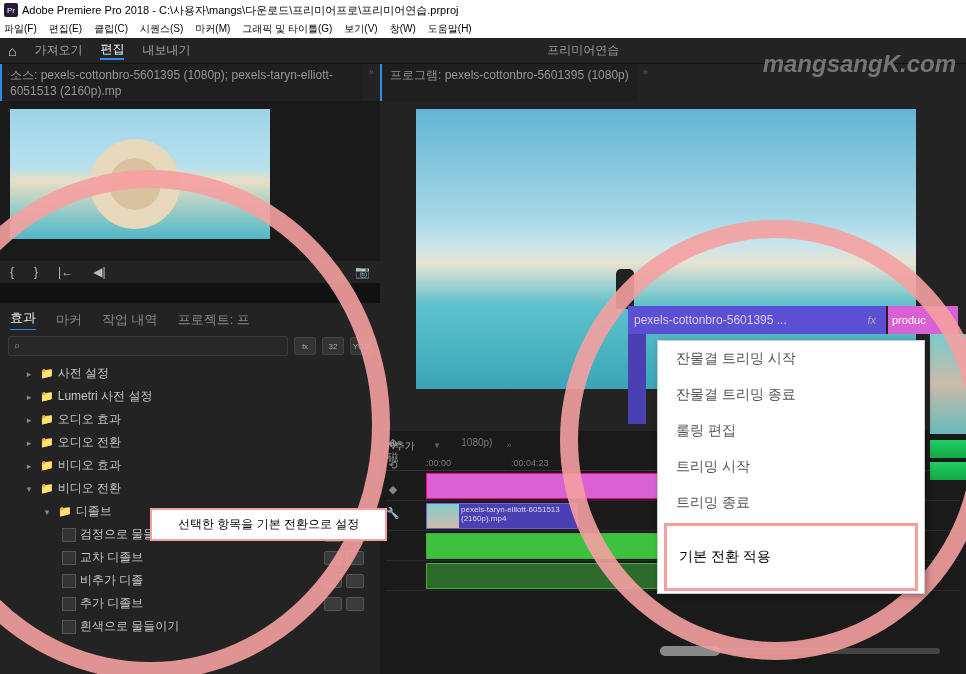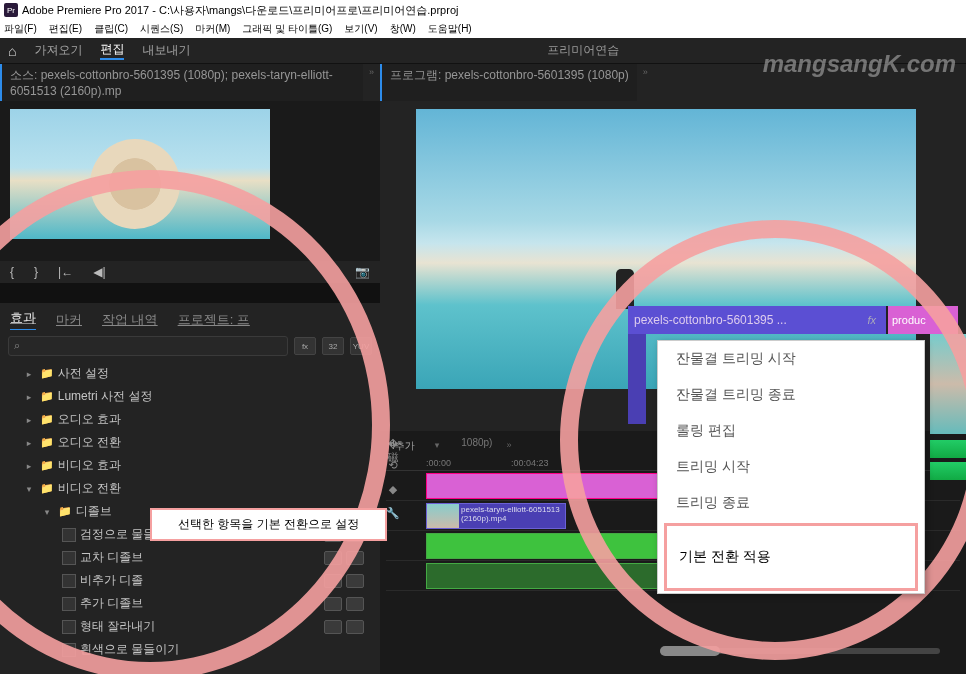--- a/index.html
+++ b/index.html
@@ -21,42 +21,42 @@
   .source-monitor { height: 160px; background: #1a1a1a; position: relative; padding: 8px 10px; }
   .source-img { width: 260px; height: 130px; background: linear-gradient(to bottom, #9dd3e8 0%, #b8e1ee 45%, #e8dfc5 55%, #4fb8c8 100%); position: relative; overflow: hidden; }
   .source-img::before { content:""; position:absolute; left: 80px; top: 30px; width: 90px; height: 90px; background: radial-gradient(circle, #d9c2a0 40%, #e8d8bc 41%); border-radius: 50%; }
   .program-monitor { height: 330px; padding: 8px; position: relative; }
   .program-img { margin-left: 28px; width: 500px; height: 280px; background: linear-gradient(to bottom, #63b5d6 0%, #a8d9e6 40%, #c6e5ed 48%, #e8e3d2 55%, #5ec2cc 70%, #3aa5b7 100%); position: relative; }
   .program-img::after { content:""; position:absolute; left:200px; top:160px; width:18px; height:40px; background:#222; border-radius: 5px 5px 0 0; }
   .transport-icons { display:flex; gap:20px; padding: 4px 10px; color:#bbb; font-size:12px; }
   .camera-icon { margin-left:auto; }
   .timebar { background:#111; height:20px; }
   .effects-panel { background:#232323; }
-  .effects-tabs { display:flex; gap:20px; padding:6px 10px 4px; font-size:13px; color:#888; align-items:center;text-decoration:underline; }
+  .effects-tabs { display:flex; gap:20px; padding:6px 10px 4px; font-size:13px; color:#888; align-items:center; }
   .effects-tabs .tab-active { color:#eee; border-bottom:1px solid #2d8ceb; padding-bottom:2px; }
   .search-row { display:flex; align-items:center; padding:2px 8px; gap:6px; }
   .search-input { flex:1; background:#272727; border:1px solid #3a3a3a; color:#ccc; height:20px; border-radius:3px; padding:0 18px 0 6px; font-size:11px; }
   .search-wrap { position:relative; flex:1; display:flex; }
   .mag { position:absolute; left:6px; top:3px; color:#888; font-size:11px; }
   .filter-btn { width:22px; height:18px; background:#333; border:1px solid #444; border-radius:2px; display:inline-flex; align-items:center; justify-content:center; font-size:8px; color:#aaa; }
   .tree { padding:4px 4px; font-size:12px; }
   .tree-row { display:flex; align-items:center; padding:3px 2px; gap:4px; color:#c5c5c5; }
   .tree-row .chev { width:14px; display:inline-block; text-align:center; color:#888; font-size:9px; }
   .folder-icon { color:#888; font-size:11px; }
   .indent-1 { padding-left: 18px; }
   .indent-2 { padding-left: 36px; }
   .indent-3 { padding-left: 40px; }
   .fx-icon { width:14px; height:14px; background:#333; border:1px solid #555; display:inline-block; }
   .row-icons { margin-left:auto; display:flex; gap:4px; padding-right:10px; }
   .small-btn { width:18px; height:14px; background:#3a3a3a; border:1px solid #555; border-radius:2px; }
   .timeline-area { background:#1a1a1a; height:260px; position:relative; padding:6px; color:#888; font-size:10px; }
   .tl-seq-label { padding:2px 6px; color:#aaa; }
   .tl-ruler { height:16px; border-bottom:1px solid #333; display:flex; gap:60px; padding-left:40px; font-size:9px; color:#777; align-items:center; }
   .tl-track { height:30px; border-bottom:1px solid #2a2a2a; position:relative; }
-  .tl-clip-video { position:absolute; left:40px; top:2px; width:140px; height:26px; background:#4a3fb3; border:1px solid #6b60d5; overflow:hidden; }
+  .tl-clip-video { position:absolute; left:40px; top:2px; width:152px; height:26px; background:#4a3fb3; border:1px solid #6b60d5; overflow:hidden; }
   .tl-clip-video .thumb { width:32px; height:100%; background:linear-gradient(to bottom,#8cc,#cba); display:inline-block; }
   .tl-clip-title { position:absolute; left:40px; top:2px; width:280px; height:26px; background:#d961d4; border:1px solid #f08; }
   .tl-clip-audio { position:absolute; left:40px; top:2px; width:280px; height:26px; background:#2c6b2c; border:1px solid #4a4;}
   .tl-clip-audio.bright { background:#3ec23e; }
   .tl-side-btns { position:absolute; left:4px; top:4px; display:flex; flex-direction:column; gap:6px; }
   .tl-side-btns span { width:18px; height:18px; color:#888; text-align:center; font-size:11px; }
   .watermark { position:absolute; right:10px; top:50px; color:rgba(200,200,200,0.5); font-size:24px; font-weight:600; font-style:italic; z-index:40; }
   
   .ring { position:absolute; border-radius:50%; border:18px solid rgba(245,160,160,0.9); background:transparent; pointer-events:none; z-index:30; }
   .ring.left { width:480px; height:510px; left:-90px; top:170px; }
@@ -78,21 +78,21 @@
   .green-strips { position:absolute; left:930px; top:440px; width:60px; height:40px; z-index:22;}
   .green-strips div { height:18px; background:linear-gradient(to bottom,#2c6,#1a4); margin-bottom:4px;}
   .bottom-zoom { position:absolute; left:660px; bottom:20px; width:280px; height:6px; background:#444; border-radius:3px; z-index:22;}
   .bottom-zoom::before{content:"";position:absolute;left:0;top:-2px;width:60px;height:10px;background:#888;border-radius:5px;}
 </style>
 </head>
 <body>
 
 <div class="titlebar">
   <span class="app-icon">Pr</span>
-  <span>Adobe Premiere Pro 2017 - C:\사용자\mangs\다운로드\프리미어프로\프리미어연습.prproj</span>
+  <span>Adobe Premiere Pro 2018 - C:\사용자\mangs\다운로드\프리미어프로\프리미어연습.prproj</span>
 </div>
 
 <div class="menubar">
   <span>파일(F)</span>
   <span>편집(E)</span>
   <span>클립(C)</span>
   <span>시퀀스(S)</span>
   <span>마커(M)</span>
   <span>그래픽 및 타이틀(G)</span>
   <span>보기(V)</span>
@@ -217,29 +217,20 @@
             <span class="fx-icon"></span>
             <span> 추가 디졸브</span>
             <span class="row-icons">
               <span class="small-btn"></span>
               <span class="small-btn"></span>
             </span>
           </div>
           <div class="tree-row indent-3">
             <span class="chev"></span>
             <span class="fx-icon"></span>
-            <span> 형태 잘라내기</span>
-            <span class="row-icons">
-              <span class="small-btn"></span>
-              <span class="small-btn"></span>
-            </span>
-          </div>
-          <div class="tree-row indent-3">
-            <span class="chev"></span>
-            <span class="fx-icon"></span>
             <span> 흰색으로 물들이기</span>
           </div>
         </div>
     </div>
   </div>
 
   <div class="right-col">
     <div class="program-monitor">
       <div class="program-img"></div>
     </div>

